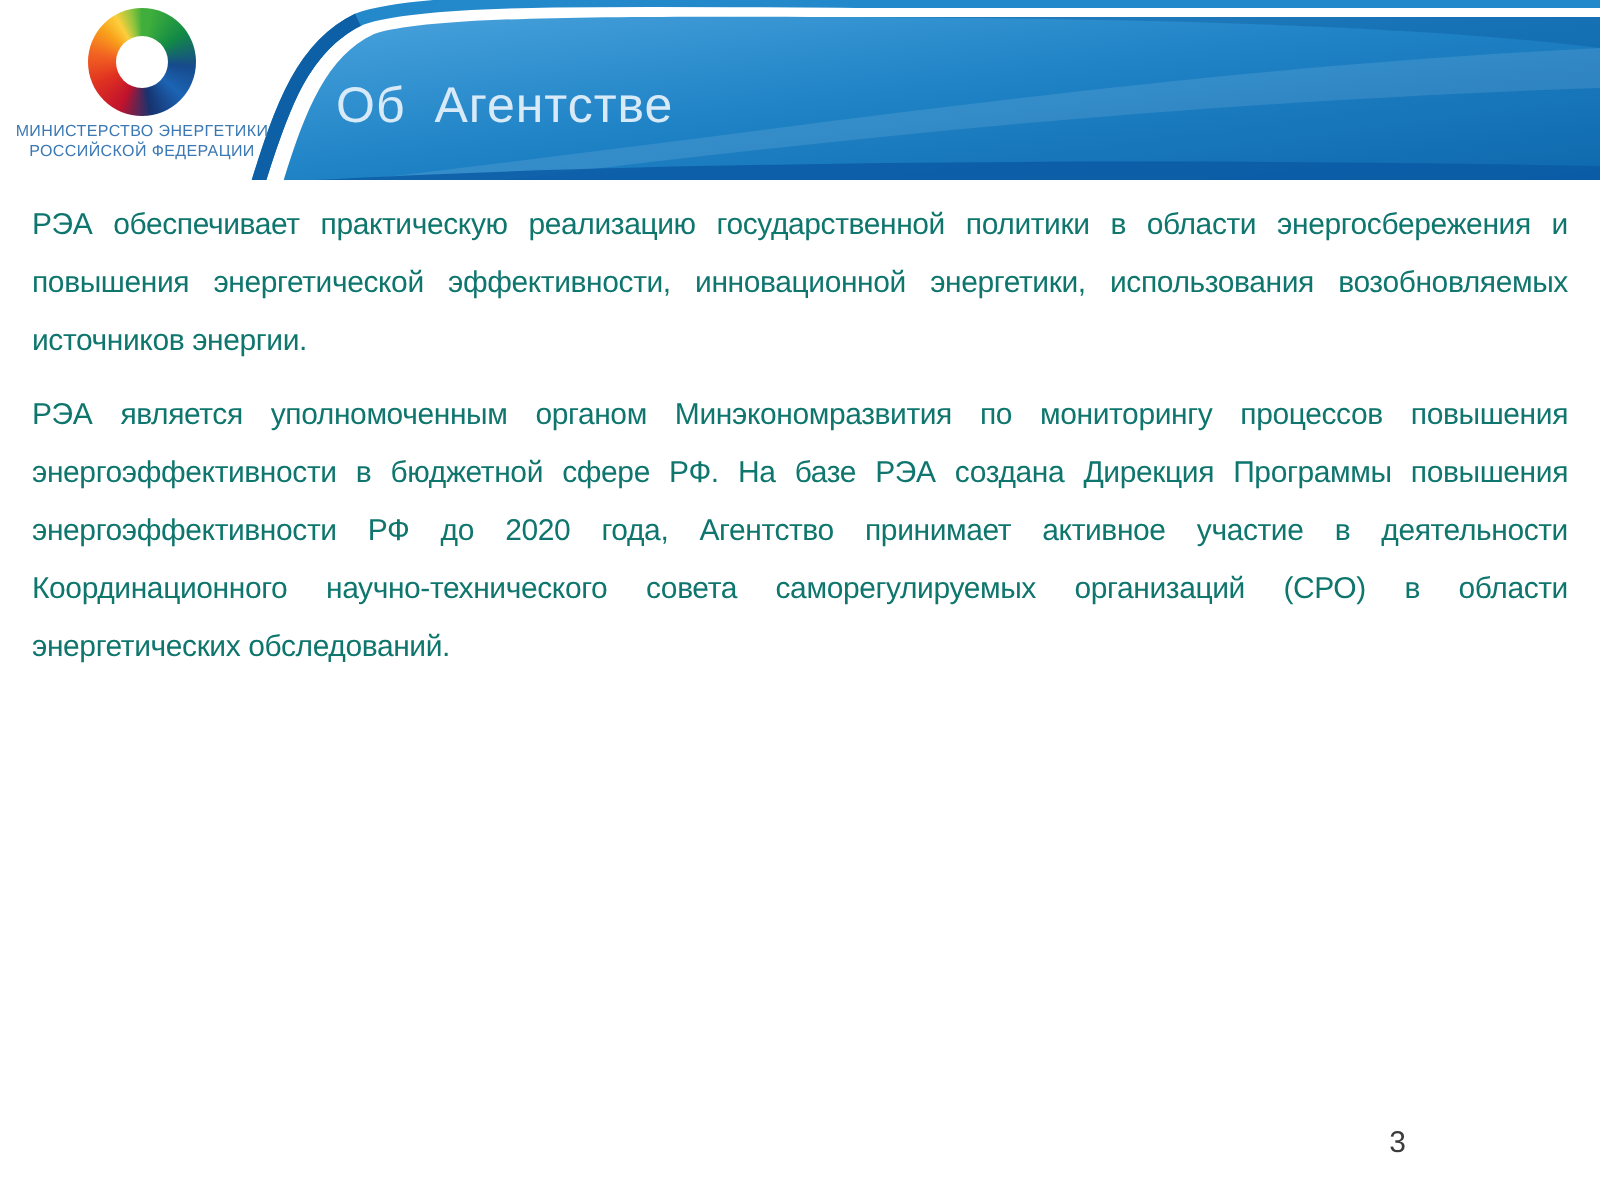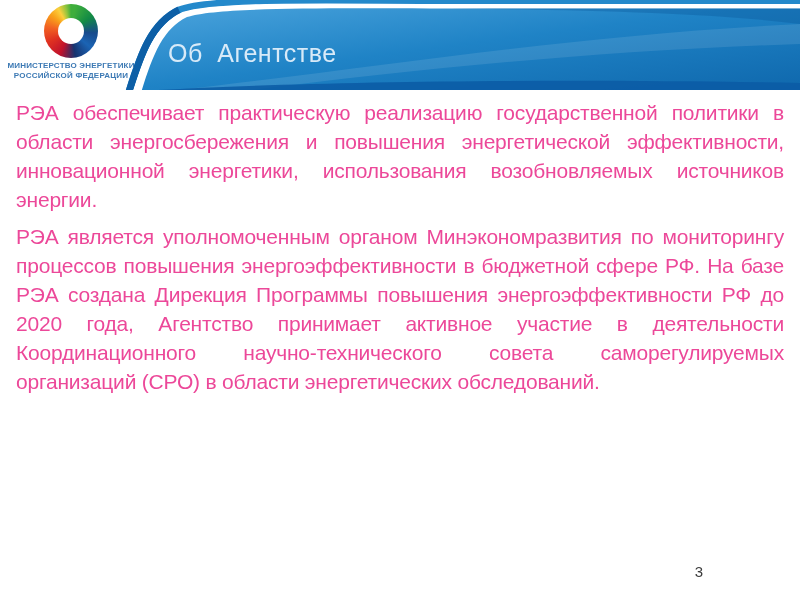--- a/index.html
+++ b/index.html
@@ -16,31 +16,31 @@
     width:54px;height:54px;border-radius:50%;margin:4px auto 3px;position:relative;
     background:conic-gradient(from 0deg,
       #3fae3c 10deg,#128a45 55deg,#174a8c 95deg,#1b64b4 130deg,#16336f 170deg,
       #c0122d 205deg,#e03220 245deg,#f26322 280deg,#f9a21b 310deg,#fccf3c 330deg,
       #8fc43e 348deg,#3fae3c 360deg);
   }
   .logo-ring::after{
     content:"";position:absolute;left:14px;top:14px;right:14px;bottom:14px;
     background:#ffffff;border-radius:50%;
   }
-  .ministry-name{font-size:8px;line-height:10px;font-weight:bold;color:#3c79b4;letter-spacing:.2px;text-align:center;}
+  .ministry-name{font-size:8px;line-height:10px;font-weight:normal;color:#3c79b4;letter-spacing:.2px;text-align:center;}
   .ministry-name span{display:block;}
   .title{
     position:absolute;left:168px;top:39px;margin:0;z-index:3;
     font-size:25px;font-weight:400;color:#d8eaf8;letter-spacing:.5px;word-spacing:7px;
   }
   
   .content{position:absolute;left:0;top:90px;width:800px;padding:8px 16px 0;box-sizing:border-box;}
   .para{
-    margin:0 0 8px;text-align:justify;font-size:21px;line-height:29px;
-    color:#ec4899;letter-spacing:-0.2px;
+    margin:0 0 8px;text-align:justify;font-size:15px;line-height:29px;
+    color:#0f766e;letter-spacing:-0.2px;
   }
   .page-number{
     position:absolute;right:97px;bottom:20px;font-size:15px;color:#3c3c3c;z-index:2;
   }
 </style>
 </head>
 <body>
 
 <div class="slide">
 

